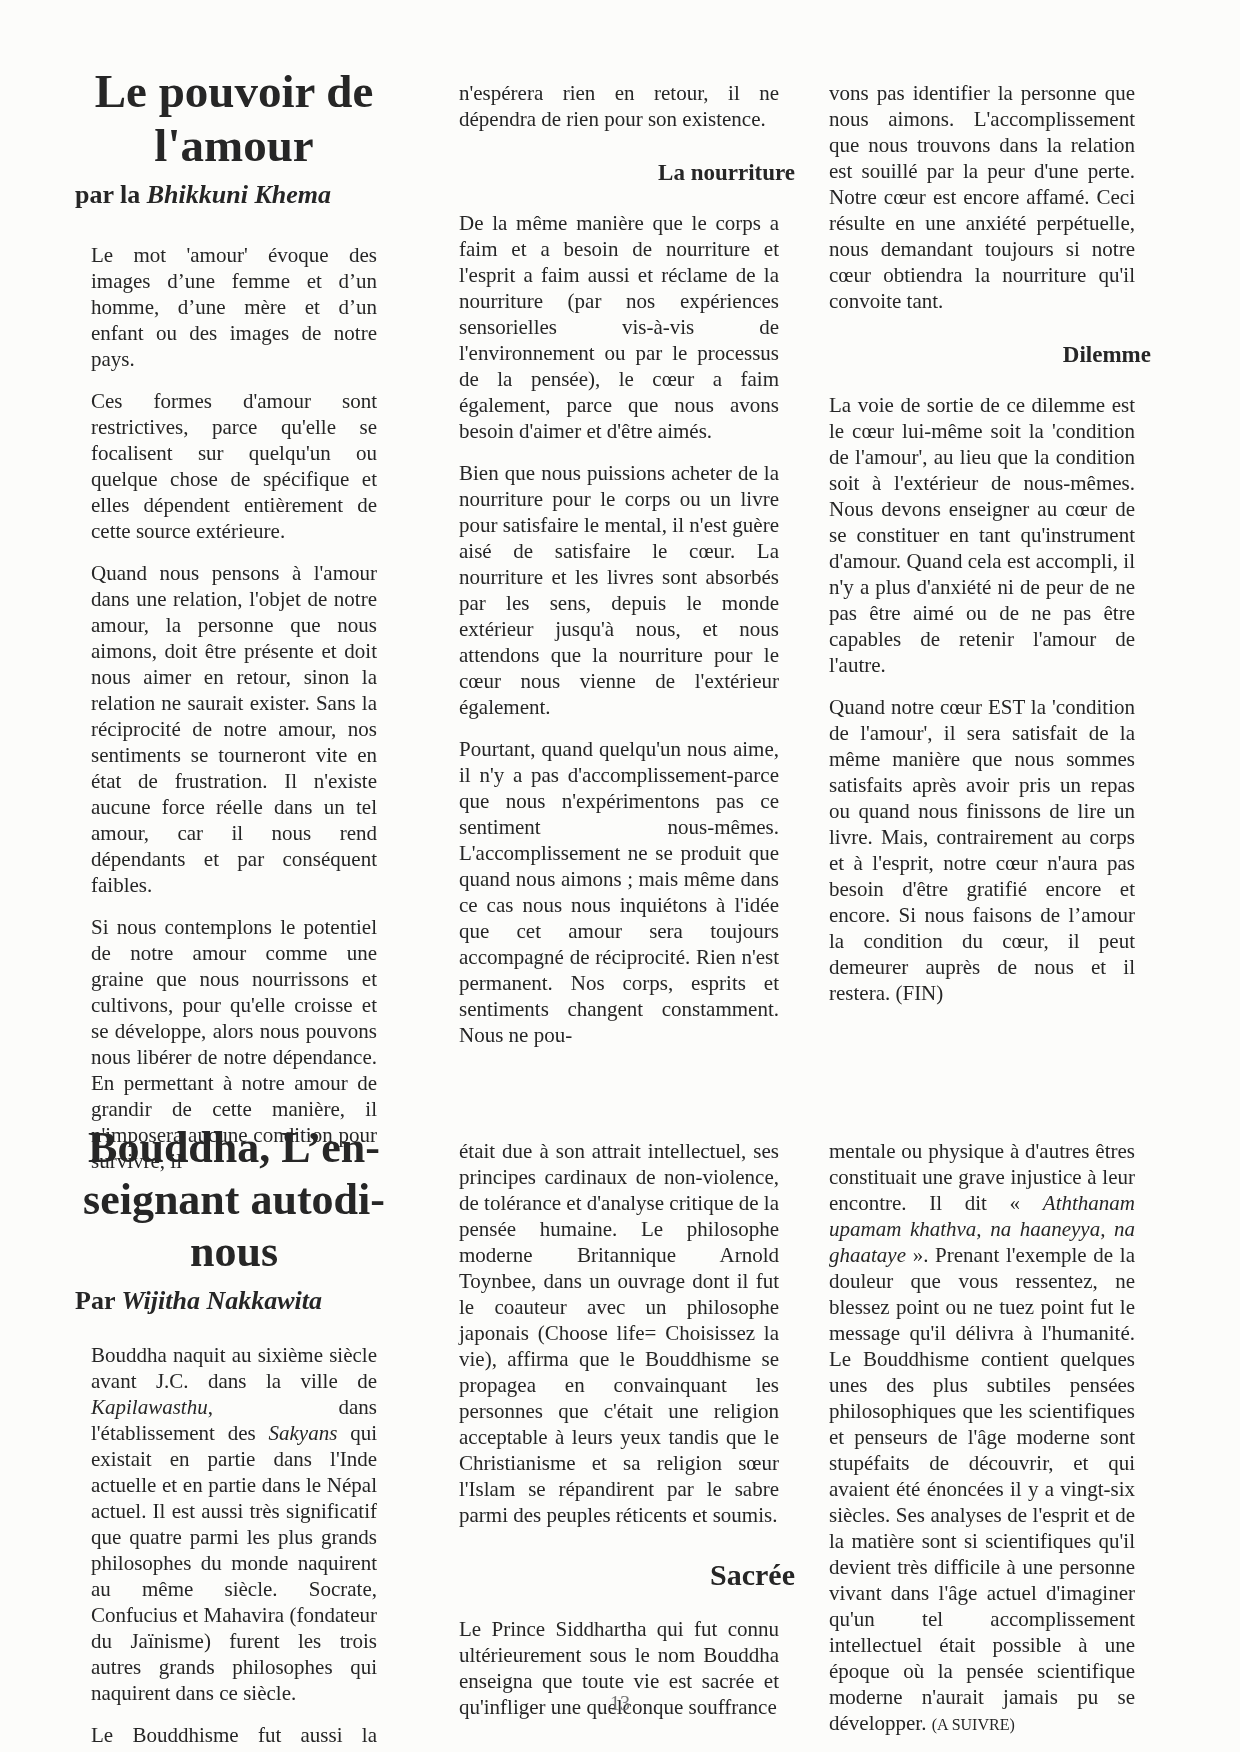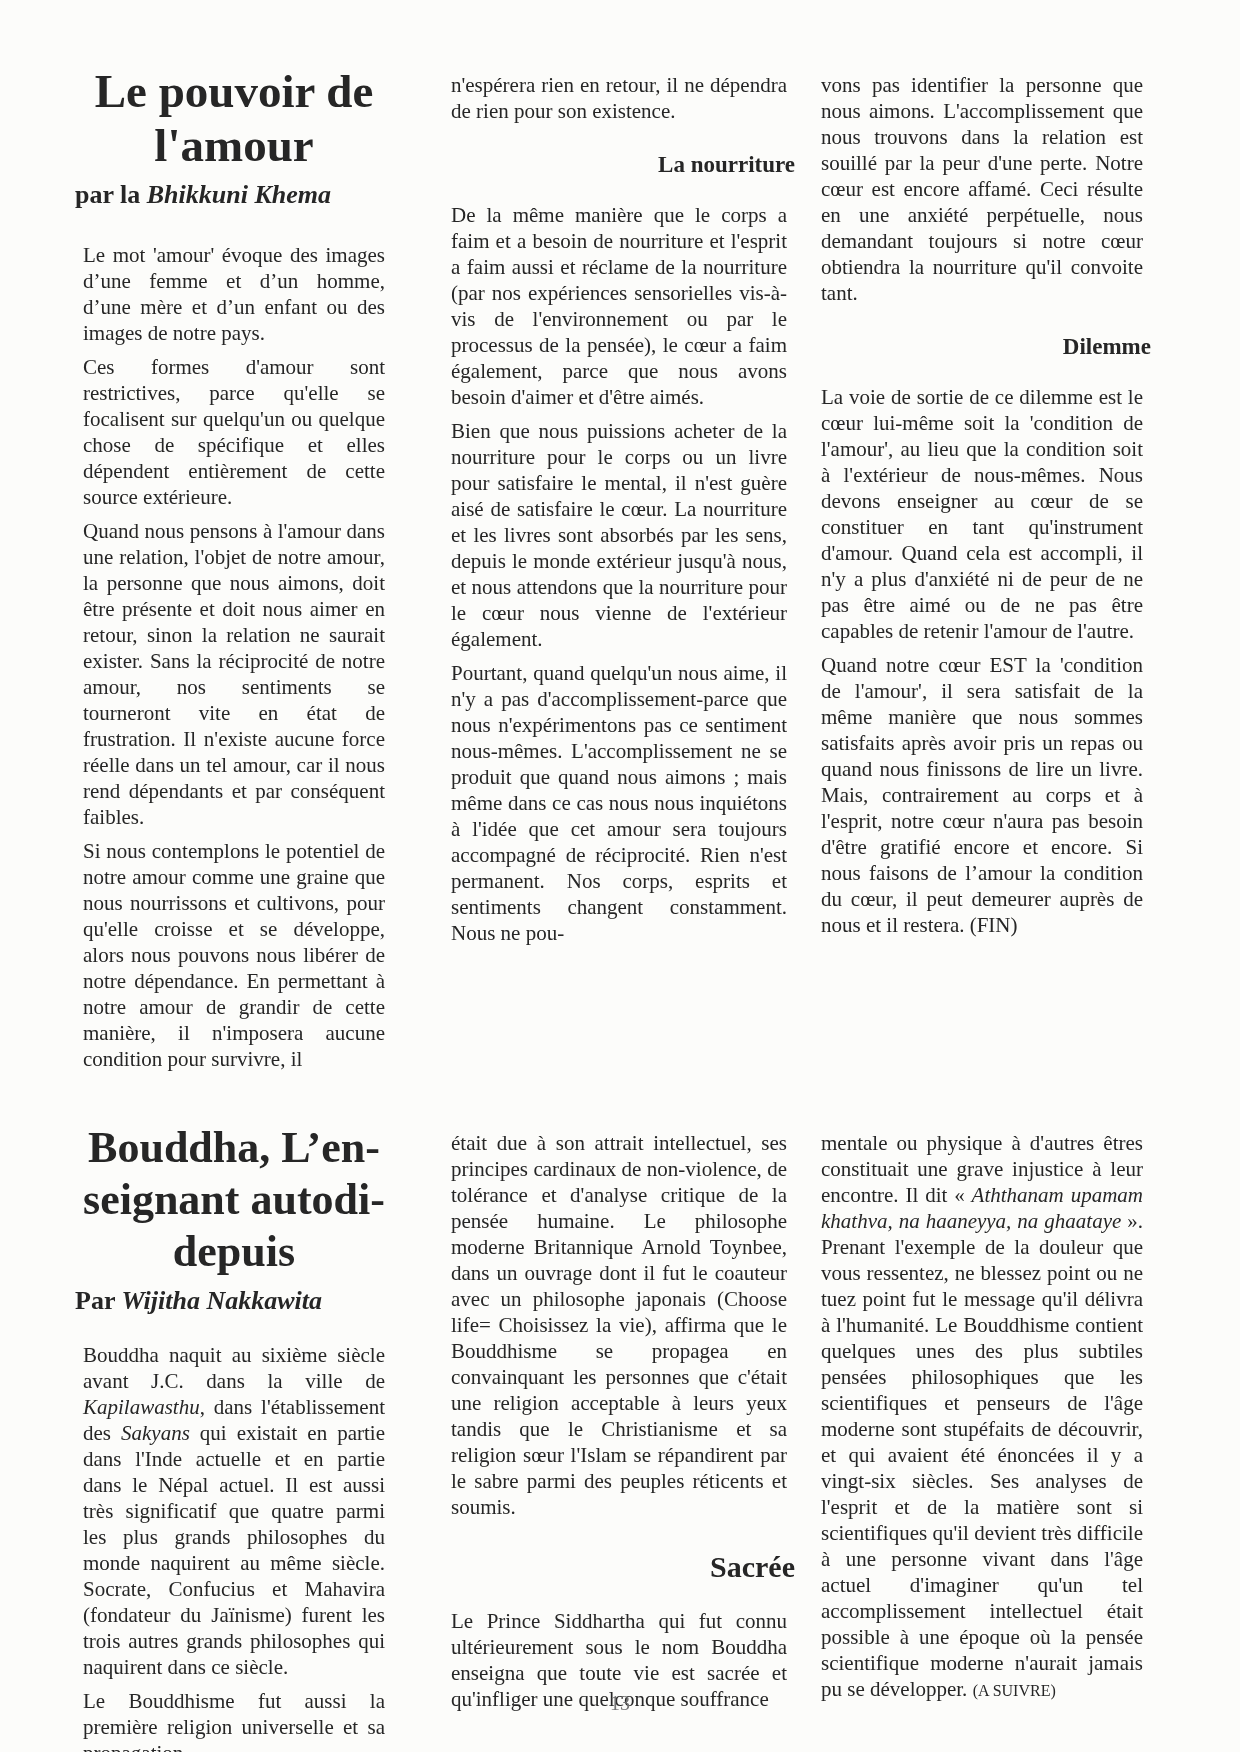--- a/index.html
+++ b/index.html
@@ -10,21 +10,21 @@
     margin:0 auto;
     background:#fcfcfa;
     color:#262626;
     font-family:"Liberation Serif","DejaVu Serif",serif;
     overflow:hidden;
   }
   .article { position:absolute; left:75px; display:flex; align-items:flex-start; }
   .article-1 { top:64px; }
   .article-2 { top:1122px; }
   .col   { font-size:21px; line-height:26px; text-align:justify; }
-  .col p { margin:8px; hyphens:auto; -webkit-hyphens:auto; }
+  .col p { margin:16px; hyphens:auto; -webkit-hyphens:auto; }
   .col-a { width:318px; margin-right:50px; }
   .col-b { width:352px; margin-right:18px; }
   .col-c { width:338px; }
   .title { font-weight:bold; text-align:center; font-size:47px; line-height:54px; }
   .title div { white-space:nowrap; }
   .article-2 .title { font-size:44px; line-height:52px; }
   .byline { font-weight:bold; font-size:26px; line-height:34px; margin-top:6px; white-space:nowrap; }
   .it { font-style:italic; }
   .small { font-size:16px; }
   .col-body { margin-top:30px; }
@@ -68,21 +68,21 @@
         <p><span>La voie de sortie de ce dilemme est le cœur lui-même soit la 'condition de l'amour', au lieu que la condition soit à l'extérieur de nous-mêmes. Nous devons enseigner au cœur de se constituer en tant qu'instrument d'amour. Quand cela est accompli, il n'y a plus d'anxiété ni de peur de ne pas être aimé ou de ne pas être capables de retenir l'amour de l'autre.</span></p>
         <p><span>Quand notre cœur EST la 'condition de l'amour', il sera satisfait de la même manière que nous sommes satisfaits après avoir pris un repas ou quand nous finissons de lire un livre. Mais, contrairement au corps et à l'esprit, notre cœur n'aura pas besoin d'être gratifié encore et encore. Si nous faisons de l’amour la condition du cœur, il peut demeurer auprès de nous et il restera. (FIN)</span></p>
       </div>
   </section>
 
   <section class="article article-2">
     <div class="col col-a">
       <h1 class="title">
           <div>Bouddha, L’en-</div>
           <div>seignant autodi-</div>
-          <div>depuis</div>
+          <div>nous</div>
         </h1>
       <div class="byline"><span>Par </span><span class="it">Wijitha Nakkawita</span></div>
       <div class="col-body">
           <p><span>Bouddha naquit au sixième siècle avant J.C. dans la ville de </span><span class="it">Kapilawasthu</span><span>, dans l'établissement des </span><span class="it">Sakyans</span><span> qui existait en partie dans l'Inde actuelle et en partie dans le Népal actuel. Il est aussi très significatif que quatre parmi les plus grands philosophes du monde naquirent au même siècle. Socrate, Confucius et Mahavira (fondateur du Jaïnisme) furent les trois autres grands philosophes qui naquirent dans ce siècle.</span></p>
           <p><span>Le Bouddhisme fut aussi la première religion universelle et sa propagation</span></p>
         </div>
     </div>
     <div class="col col-b">
         <p><span>était due à son attrait intellectuel, ses principes cardinaux de non-violence, de tolérance et d'analyse critique de la pensée humaine. Le philosophe moderne Britannique Arnold Toynbee, dans un ouvrage dont il fut le coauteur avec un philosophe japonais (Choose life= Choisissez la vie), affirma que le Bouddhisme se propagea en convainquant les personnes que c'était une religion acceptable à leurs yeux tandis que le Christianisme et sa religion sœur l'Islam se répandirent par le sabre parmi des peuples réticents et soumis.</span></p>
         <h2 class="subhead lg">Sacrée</h2>

